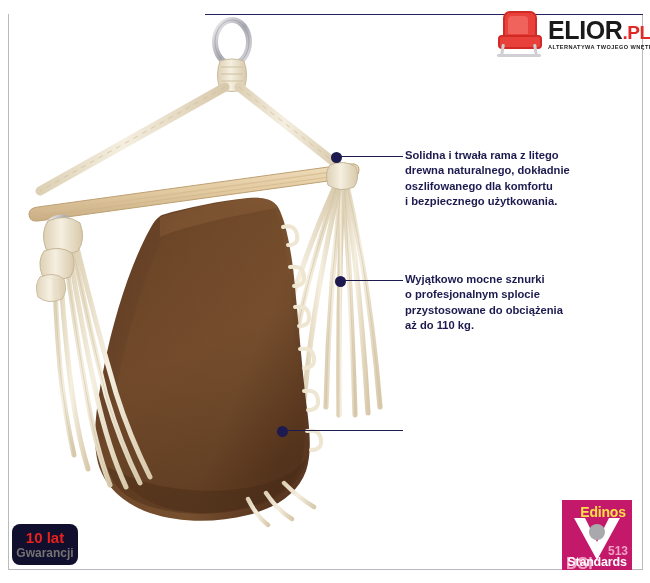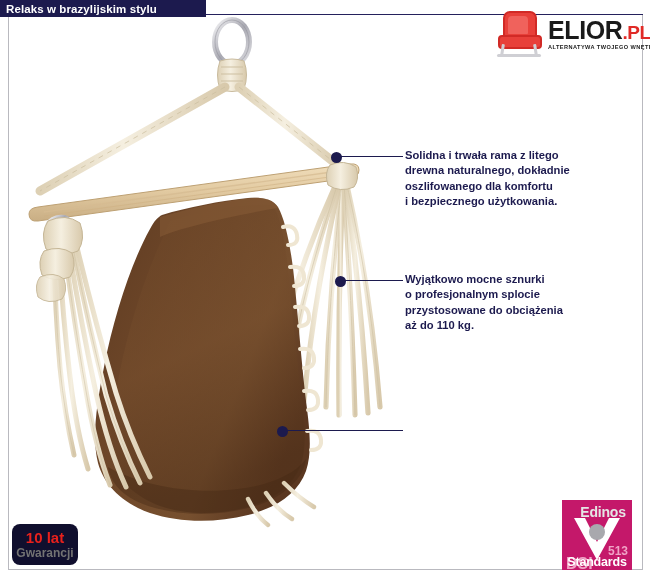--- a/index.html
+++ b/index.html
@@ -201,21 +201,21 @@
     left: 562px; top: 500px;
     width: 70px; height: 70px;
     background: #c4186a;
     z-index: 30;
   }
   .edinos-title {
     position: absolute;
     left: 0; top: 4px;
     width: 82px;
     text-align: center;
-    color: #e5e5e5;
+    color: #fde047;
     font-size: 14px;
     font-weight: bold;
     letter-spacing: -0.2px;
   }
   .edinos-v { position: absolute; left: 0; top: 18px; }
   .edinos-dsi {
     position: absolute;
     left: 4px; top: 55px;
     color: #f0a3c6;
     font-size: 16px;
@@ -242,23 +242,20 @@
 </head>
 <body>
 
 <div id="root">
 
   <div class="frame-left"></div>
   <div class="frame-right"></div>
   <div class="frame-bottom"></div>
   <div class="frame-top"></div>
 
-  <div class="title-banner">
-    <span>Relaks w brazylijskim stylu</span>
-  </div>
 
   <div class="logo">
     <div class="logo-chair">
       <div class="chair-back"></div>
       <div class="chair-back-inner"></div>
       <div class="chair-seat"></div>
       <div class="chair-leg l1"></div>
       <div class="chair-leg l2"></div>
       <div class="chair-rail"></div>
     </div>

